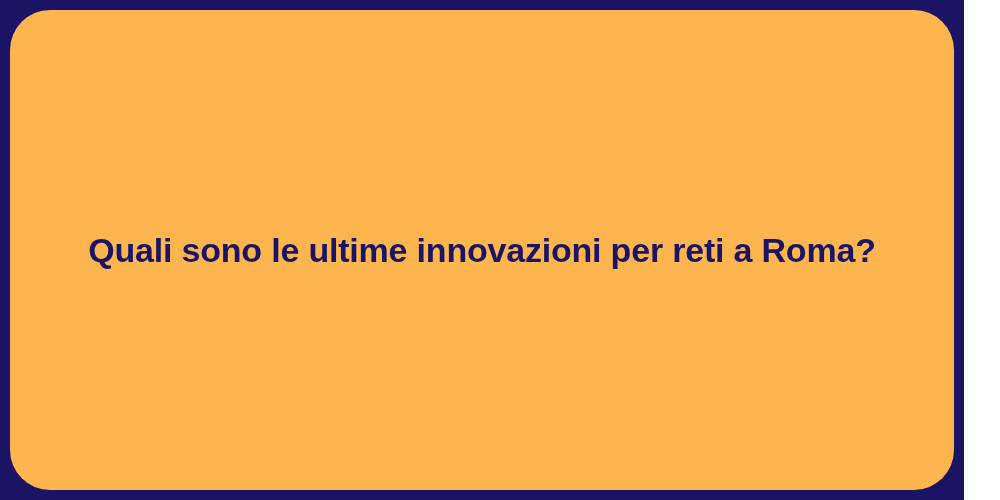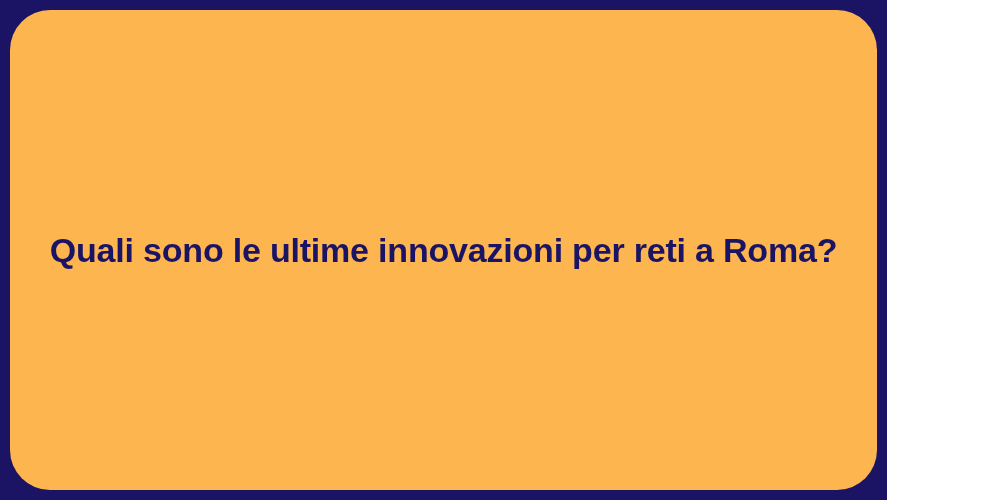--- a/index.html
+++ b/index.html
@@ -11,21 +11,21 @@
     width: 1000px;
     height: 500px;
     overflow: hidden;
     font-family: "Liberation Sans", sans-serif;
   }
 
   
   #banner-root {
     position: relative;
     box-sizing: border-box;
-    width: 887px;
+    width: 964px;
     height: 500px;
     background: #1B1464;
     padding: 10px;
   }
 
   
   #banner-card {
     box-sizing: border-box;
     width: 100%;
     height: 100%;

